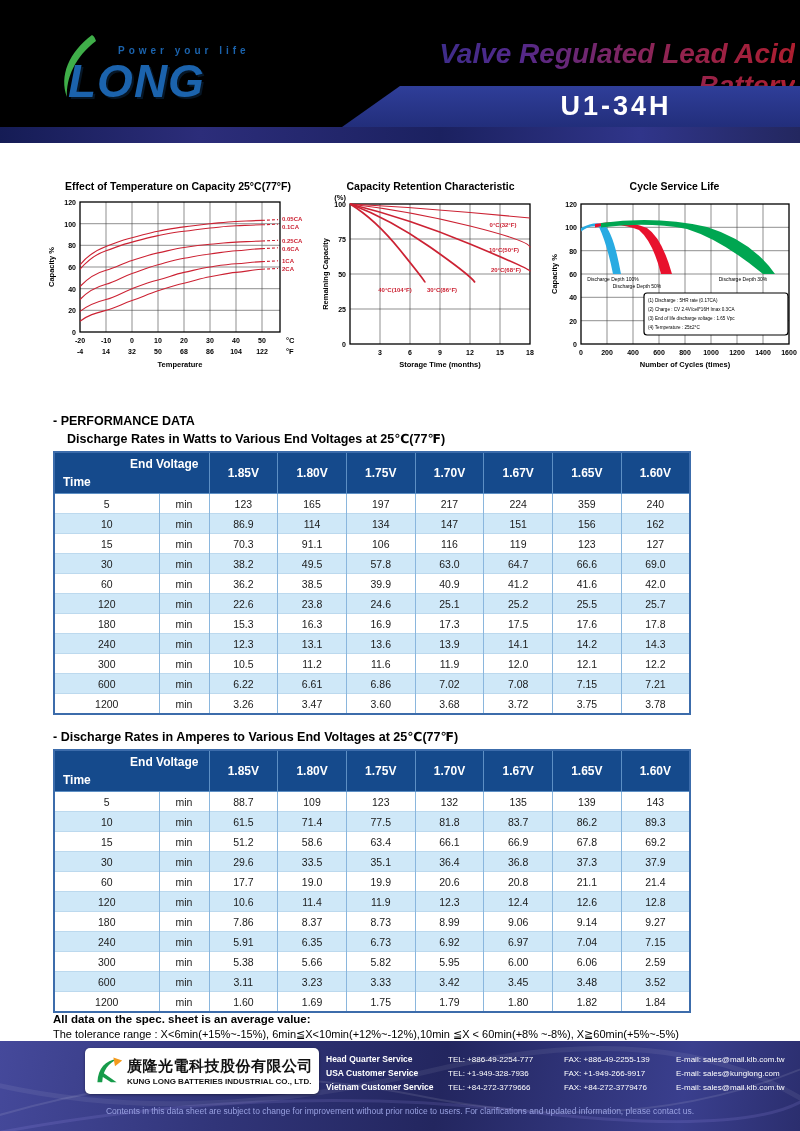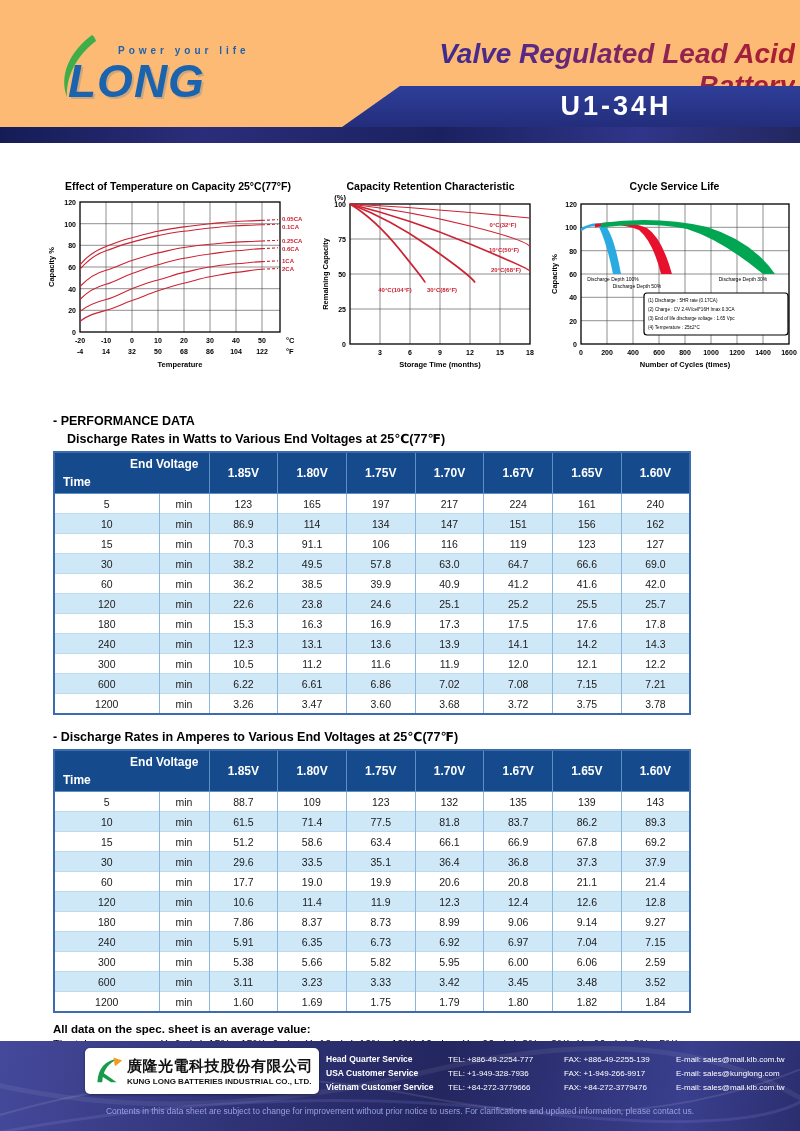--- a/index.html
+++ b/index.html
@@ -1,19 +1,19 @@
 <!DOCTYPE html>
 <html><head>
 <meta charset="utf-8">
 <style>
   html,body{margin:0;padding:0;}
   body{width:800px;height:1131px;background:#fff;font-family:"Liberation Sans","DejaVu Sans",sans-serif;position:relative;overflow:hidden;}
 
   
-  .header{position:relative;height:143px;background:#fdba74;}
+  .header{position:relative;height:143px;background:#000000;}
   .logo{position:absolute;left:56px;top:32px;width:270px;height:95px;}
   .leaf{position:absolute;left:0;top:2px;}
   .tagline{position:absolute;left:62px;top:13px;font-size:10px;font-weight:bold;letter-spacing:4px;color:#1b63ad;}
   .brand{position:absolute;left:12px;top:22px;font-size:46px;font-weight:800;font-style:italic;color:#1b63ad;letter-spacing:1px;text-shadow:2px 2px 0 rgba(27,99,173,.22);}
   .main-title{position:absolute;left:335px;top:38px;width:460px;text-align:right;font-size:28px;font-weight:800;font-style:italic;
     background:linear-gradient(90deg,#23318d 0%,#53298a 40%,#8d2455 70%,#ae1e2f 100%);
     -webkit-background-clip:text;background-clip:text;color:transparent;}
   .model-banner{position:absolute;right:0;top:86px;width:458px;height:41px;
     background:linear-gradient(180deg,#2f3e99 0%,#222e7b 100%);
     clip-path:polygon(58px 0,100% 0,100% 100%,0 100%);
@@ -48,21 +48,21 @@
   table.data{width:638px;border-collapse:collapse;table-layout:fixed;border:2px solid #3c6cab;}
   table.data th{background:#154a8c;color:#fff;font-size:12px;font-weight:bold;height:38px;border:1px solid #5d8fc4;}
   table.data td{height:19px;text-align:center;font-size:10.5px;color:#1a1a1a;border-left:1px solid #8ab6dd;border-right:1px solid #8ab6dd;border-top:1px solid #bcd9ee;padding:0;}
   table.data tr.alt td{background:#cfe8f8;}
   th.corner{position:relative;text-align:left;
     background-image:linear-gradient(to bottom right,rgba(255,255,255,0) calc(50% - 1px),#fff calc(50% - 1px),#fff calc(50% + 1px),rgba(255,255,255,0) calc(50% + 1px));}
   th.corner .cv{position:absolute;top:4px;right:10px;font-size:12px;}
   th.corner .ct{position:absolute;bottom:4px;left:8px;font-size:12px;}
 
   
-  .avg-note{padding:0 53px;margin-top:10px;}
+  .avg-note{padding:0 53px;}
   .avg-note .l1{font-size:11.5px;font-weight:bold;color:#000;}
   .avg-note .l2{font-size:11px;color:#000;margin-top:3px;}
   .doc-num{text-align:right;padding-right:55px;font-size:9px;color:#222;margin-top:9px;}
 
   
   .footer{position:absolute;left:0;top:1041px;width:800px;height:90px;
     background:linear-gradient(100deg,#45499b 0%,#313579 28%,#23265f 55%,#3a3f8e 85%,#2b2e6e 100%);}
   .swirls{position:absolute;left:0;top:0;}
   .company-card{position:absolute;left:85px;top:7px;width:234px;height:46px;background:#fff;border-radius:5px;
     display:flex;align-items:center;padding:0 6px;box-sizing:border-box;box-shadow:0 1px 3px rgba(0,0,0,.4);}
@@ -263,21 +263,21 @@
     </thead>
     <tbody>
         <tr>
           <td>5</td>
           <td>min</td>
           <td>123</td>
           <td>165</td>
           <td>197</td>
           <td>217</td>
           <td>224</td>
-          <td>161</td>
+          <td>359</td>
           <td>240</td>
         </tr>
         <tr class="alt">
           <td>10</td>
           <td>min</td>
           <td>86.9</td>
           <td>114</td>
           <td>134</td>
           <td>147</td>
           <td>151</td>

